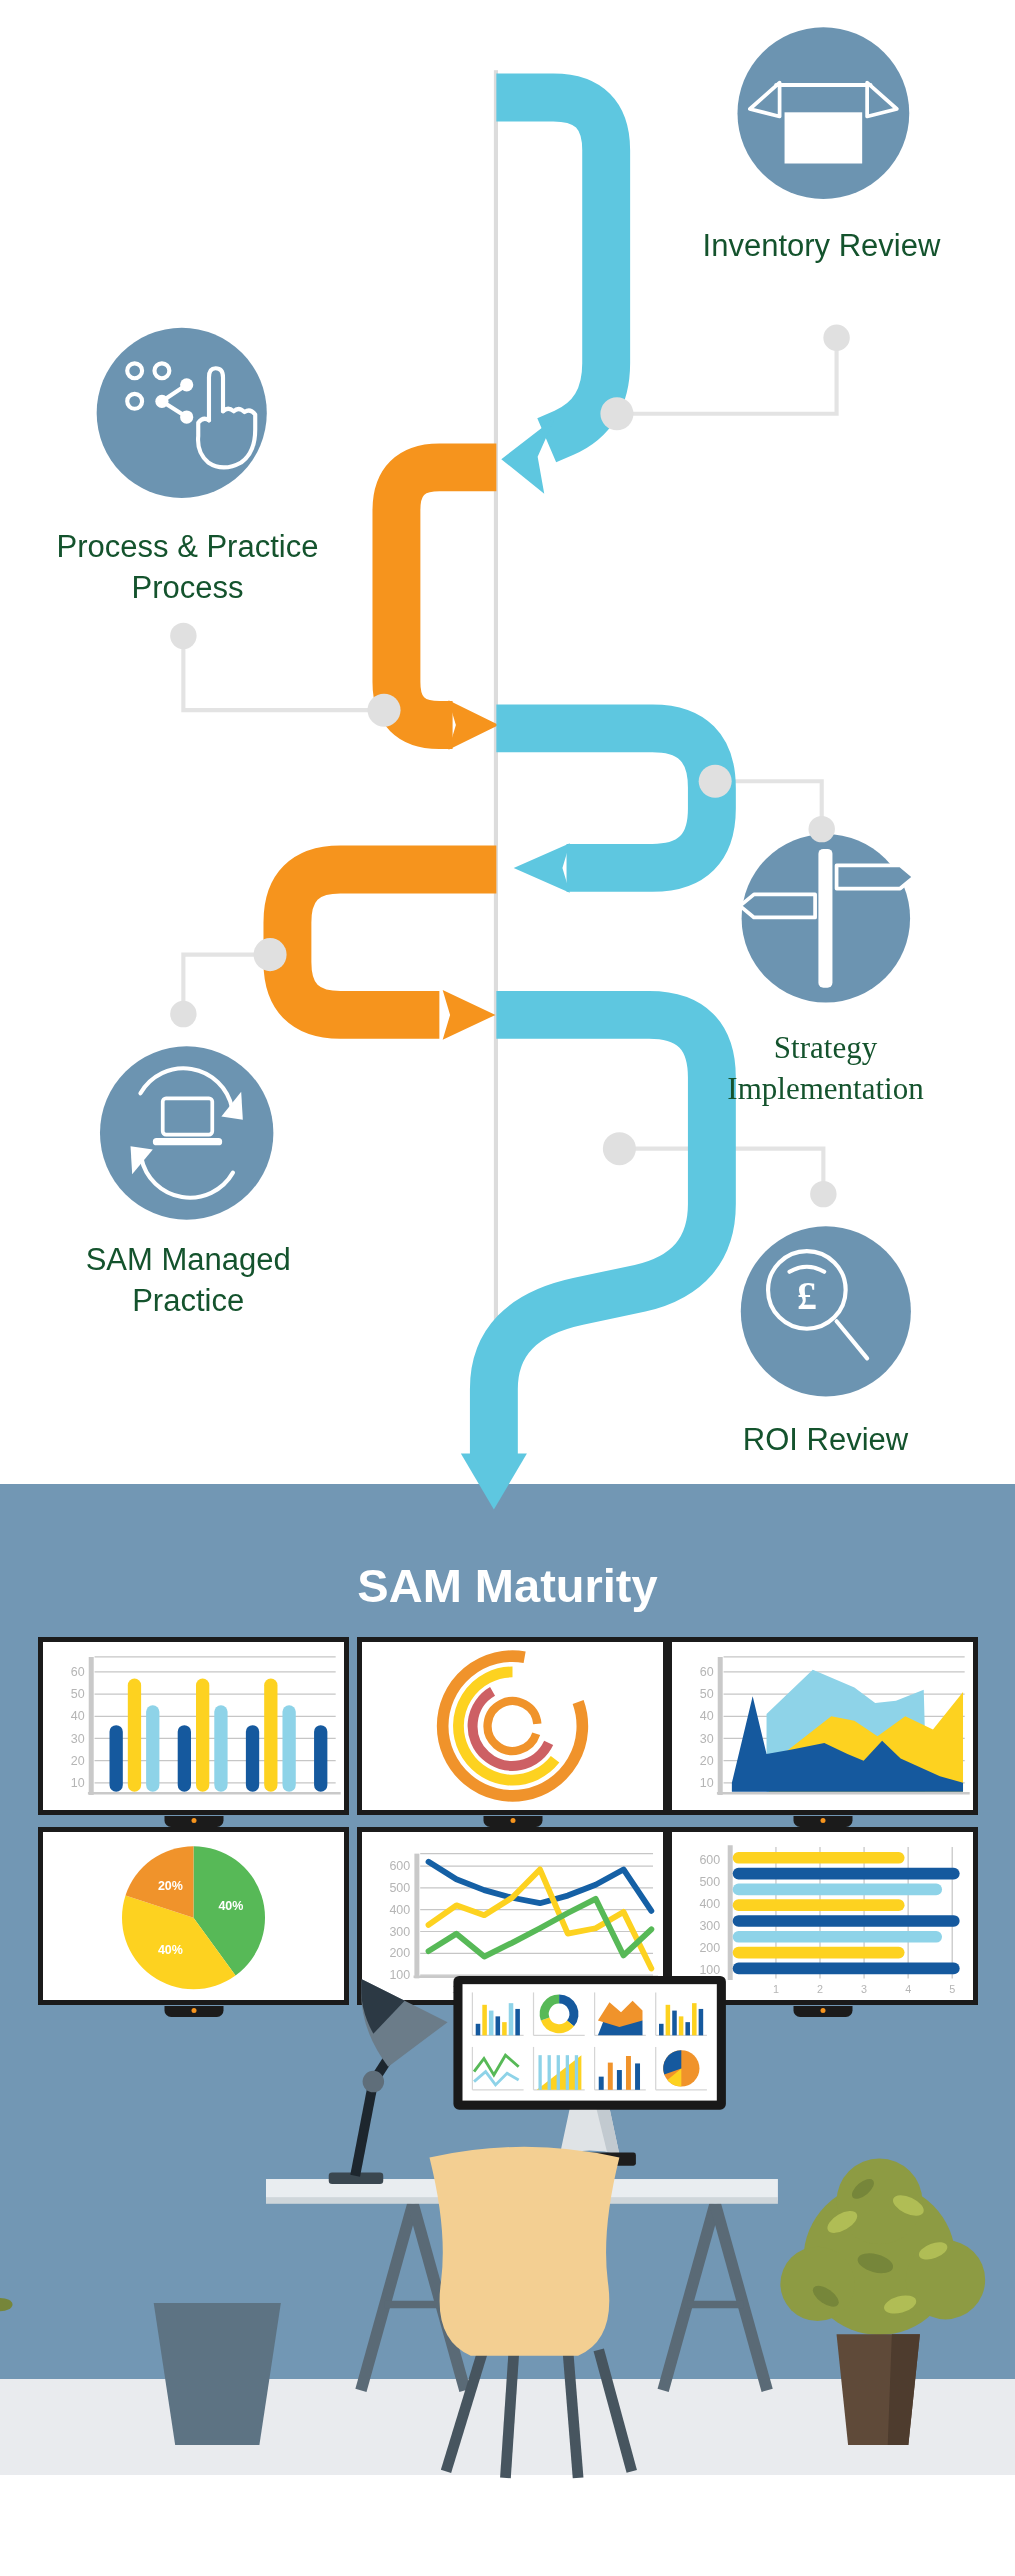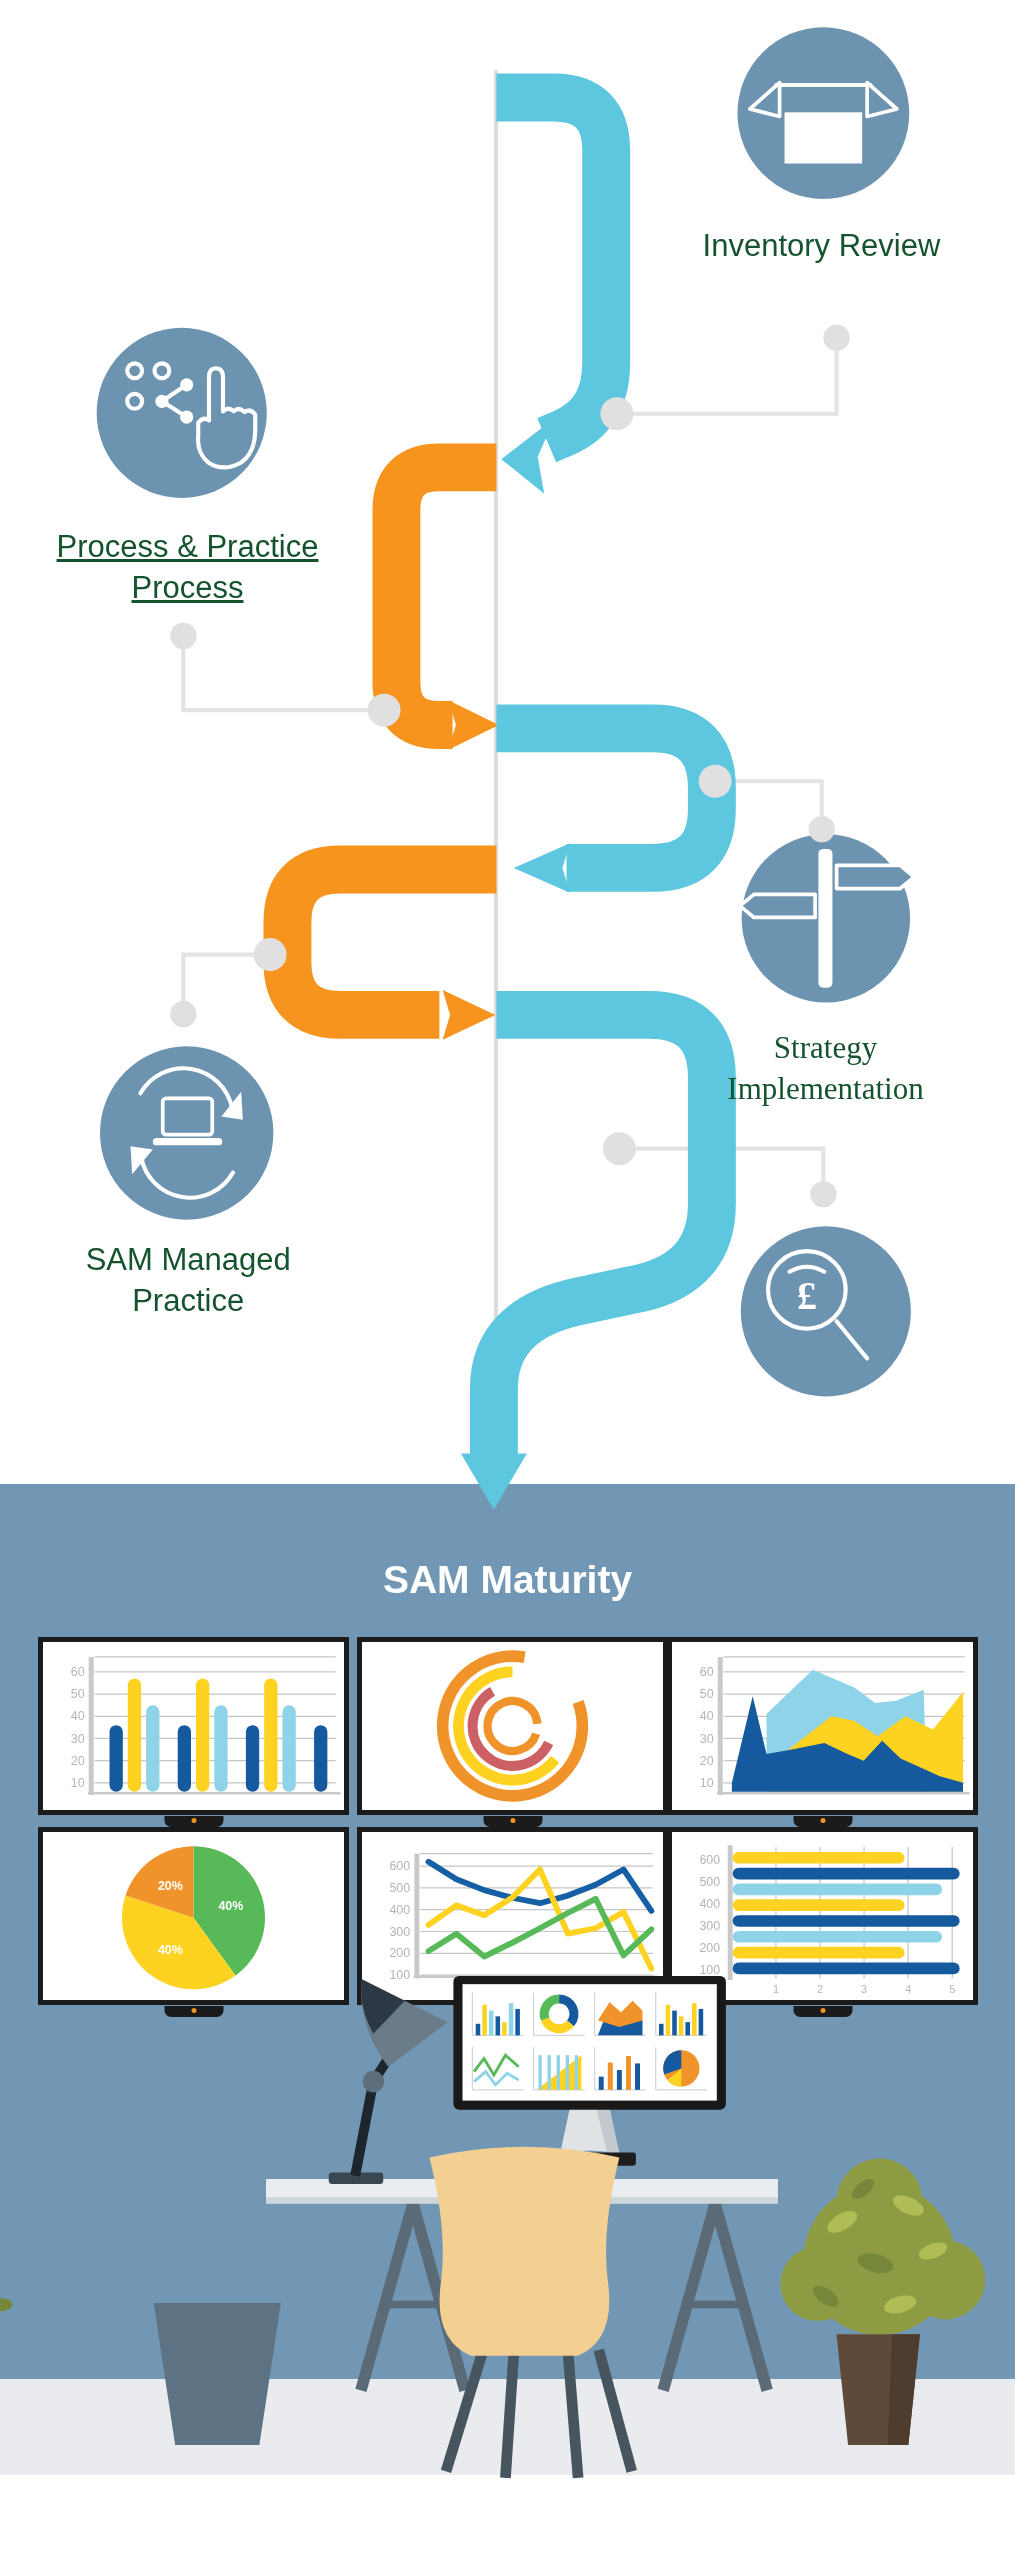--- a/index.html
+++ b/index.html
@@ -22,21 +22,21 @@
   .head-orange{fill:#f6941d;}
   .icon-circle{fill:#6c94b1;}
   .glyph{stroke:#ffffff;fill:none;stroke-width:5;stroke-linecap:round;stroke-linejoin:round;}
   .glyph-fill{fill:#ffffff;stroke:none;}
   .glyph-hollow{fill:#6c94b1;stroke:#ffffff;stroke-width:4.5;stroke-linejoin:round;}
   
   .step-label{position:absolute;width:355px;text-align:center;color:#14532d;
               font-size:31px;line-height:41px;z-index:4;}
   
   #sam-title{position:absolute;left:0;top:1558px;width:1015px;text-align:center;color:#ffffff;
-             font-weight:bold;font-size:39px;z-index:4;}
+             font-weight:bold;font-size:47px;z-index:4;}
   
   .monitor{position:absolute;width:311px;height:178px;background:#ffffff;border:5.8px solid #1b1b1b;
            box-sizing:border-box;z-index:2;}
   .monitor .stand{position:absolute;left:50%;bottom:-16.5px;transform:translateX(-50%);
                   width:59px;height:10.7px;background:#1b1b1b;border-radius:0 0 6.6px 6.6px;}
   .monitor .stand i{position:absolute;left:50%;top:2.5px;width:5px;height:5px;margin-left:-2.5px;
                     border-radius:50%;background:#f6941d;}
   .m1{left:38px;top:1637px;}  .m2{left:357px;top:1637px;}  .m3{left:667px;top:1637px;}
   .m4{left:38px;top:1827px;}  .m5{left:357px;top:1827px;}  .m6{left:667px;top:1827px;}
   .chart-svg{width:100%;height:100%;display:block;}
@@ -149,31 +149,34 @@
     <circle class="dot-big" cx="327" cy="1156" r="20"></circle>
         <circle class="dot-small" cx="222" cy="1228" r="16"></circle>
     <circle class="dot-big" cx="750" cy="1391" r="20"></circle>
         <circle class="dot-small" cx="997" cy="1446" r="16"></circle>
   </g>
 </svg>
 
 <div class="step-label" style="left:644px;top:225px;">
   <span style="display:block">Inventory Review</span>
 </div>
-<div class="step-label" style="left:10px;top:526px;text-decoration:underline;">
+<div class="step-label" style="left:10px;top:526px;">
   <span style="display:block">Process &amp; Practice</span>
   <span style="display:block">Process</span>
 </div>
 <div class="step-label" style="left:648px;top:1027px;font-family:Liberation Serif, serif;">
   <span style="display:block">Strategy</span>
   <span style="display:block">Implementation</span>
 </div>
 <div class="step-label" style="left:10.7px;top:1239px;">
   <span style="display:block">SAM Managed</span>
   <span style="display:block">Practice</span>
+</div>
+<div class="step-label" style="left:648px;top:1419px;">
+  <span style="display:block">ROI Review</span>
 </div>
 
 <div id="sam-title">SAM Maturity</div>
 
 <div class="monitor m1">
   <svg class="chart-svg" viewBox="0 0 362 202" preserveAspectRatio="none">
         <line x1="58" y1="18" x2="58" y2="184" stroke="#c9c9c9" stroke-width="6"></line>
         <line x1="54" y1="182" x2="358" y2="182" stroke="#c9c9c9" stroke-width="3"></line>
         <line x1="62" y1="18" x2="352" y2="18" stroke="#c6c6c6" stroke-width="1.5"></line>
         <line x1="62" y1="36" x2="352" y2="36" stroke="#c6c6c6" stroke-width="1.5"></line>

